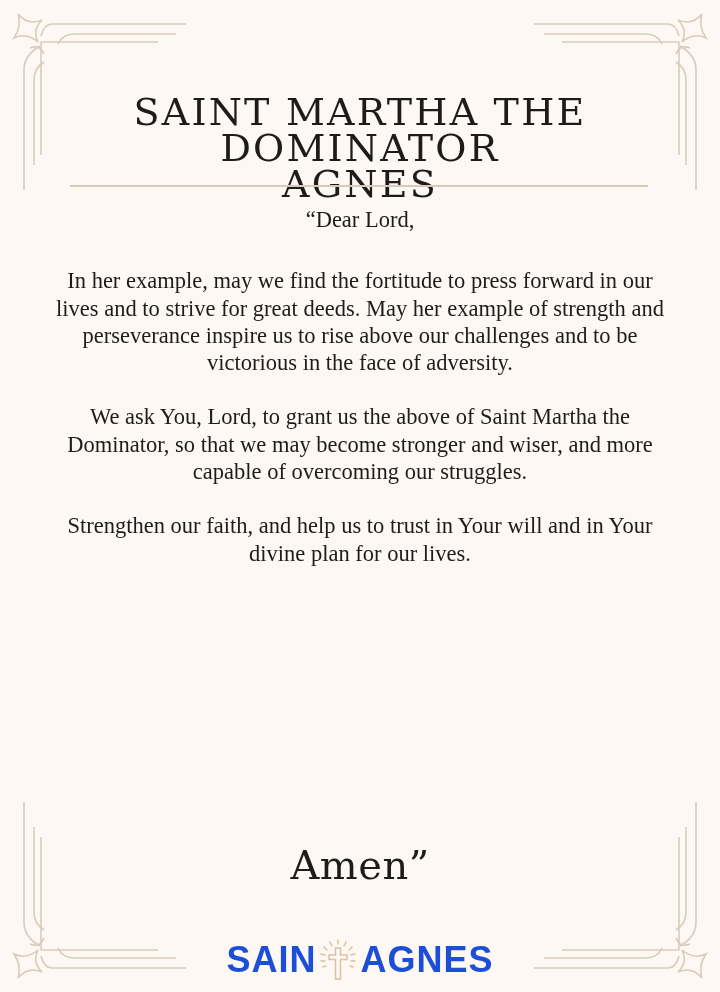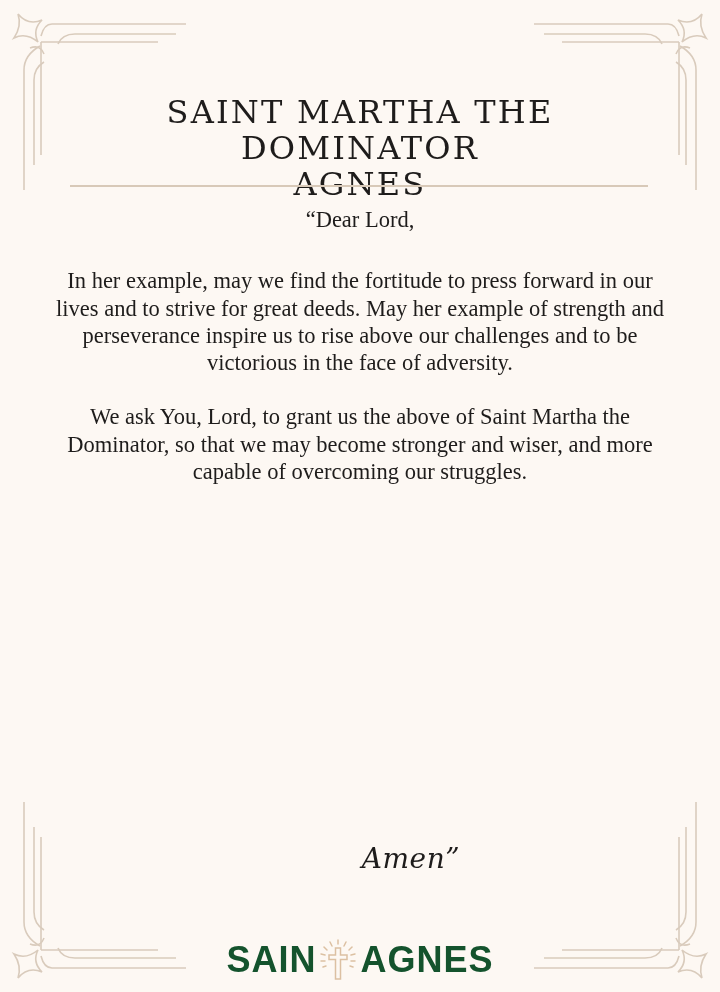--- a/index.html
+++ b/index.html
@@ -27,21 +27,21 @@
       width: 720px; height: 992px;
       pointer-events: none;
     }
     .title {
       position: absolute;
       left: 60px;
       width: 600px;
       top: 94px;
       text-align: center;
       font-family: "DejaVu Serif", serif;
-      font-size: 32px;
+      font-size: 38px;
       letter-spacing: 2.2px;
       line-height: 36px;
       color: #1e1c1b;
       font-weight: normal;
       margin: 0;
     }
     .title-rule {
       position: absolute;
       left: 70px;
       width: 578px;
@@ -64,43 +64,42 @@
       margin: 0 0 27px 0;
     }
     .body-text p.salutation {
       margin-bottom: 34px;
     }
     .amen {
       position: absolute;
       left: 260px;
       width: 200px;
       top: 842px;
-      text-align: right;
+      text-align: center;
       font-family: "DejaVu Serif", serif;
-      font-style: italic;
-      font-size: 28px;
+      font-size: 40px;
       color: #1e1c1b;
       letter-spacing: 0.5px;
     }
     .logo {
       position: absolute;
       left: 0;
       width: 720px;
       top: 938px;
       height: 44px;
       display: flex;
       justify-content: center;
       align-items: center;
     }
     .logo-word {
       font-family: "Liberation Sans", sans-serif;
       font-weight: bold;
       font-size: 36px;
       letter-spacing: 1px;
-      color: #14532d;
+      color: #1d4ed8;
     }
     .logo-cross {
       width: 40px;
       height: 44px;
       margin: 0 2px;
     }
   </style>
 </head>
 <body>
 
@@ -164,20 +163,21 @@
     <span>SAINT MARTHA THE DOMINATOR</span><br>
     <span>AGNES</span>
   </h1>
 
   <div class="title-rule"></div>
 
   <div class="body-text">
     <p class="salutation">“Dear Lord,</p>
     <p>In her example, may we find the fortitude to press forward in our lives and to strive for great deeds. May her example of strength and perseverance inspire us to rise above our challenges and to be victorious in the face of adversity.</p>
     <p>We ask You, Lord, to grant us the above of Saint Martha the Dominator, so that we may become stronger and wiser, and more capable of overcoming our struggles.</p>
+    <p>Strengthen our faith, and help us to trust in Your will and in Your divine plan for our lives.</p>
   </div>
 
   <div class="amen">Amen”</div>
 
   <div class="logo">
     <span class="logo-word">SAIN</span>
     <svg class="logo-cross" viewBox="0 0 40 44" xmlns="http://www.w3.org/2000/svg">
       <g stroke="#dcc0a2" stroke-width="1.5" fill="none" stroke-linecap="round">
 
         <path d="M20 2 V6"></path>

